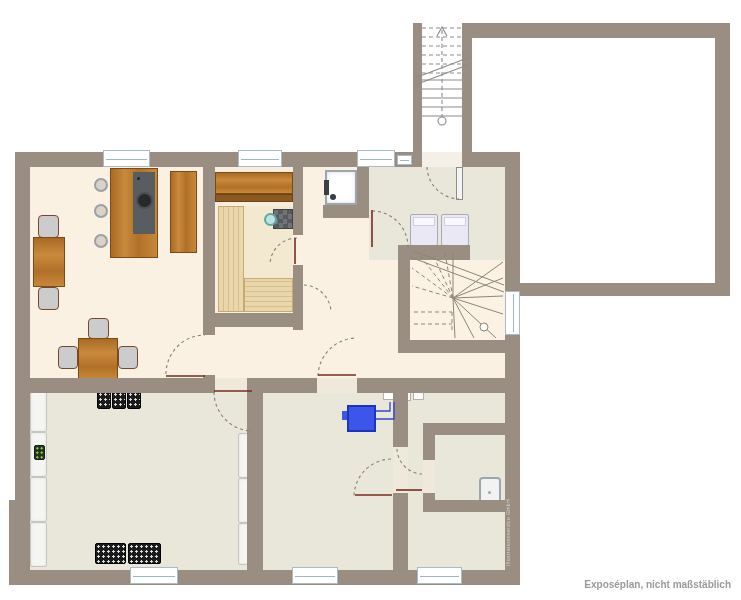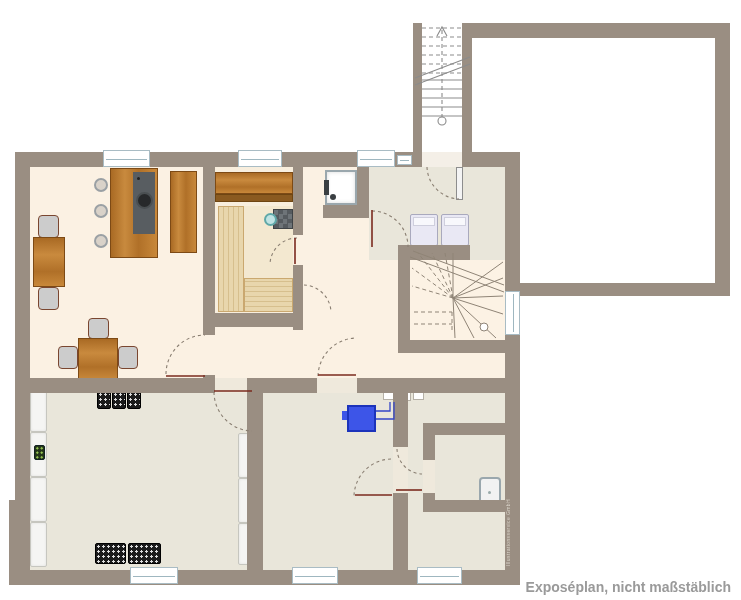--- a/index.html
+++ b/index.html
@@ -26,21 +26,21 @@
          background-image:radial-gradient(circle at 2.5px 2.5px,var(--crate-dot,#dcdcdc) 1.1px,transparent 1.4px);background-size:5px 5px;}
   .gcrate{position:absolute;background-color:var(--green-crate,#223318);border:1px solid #122;border-radius:2px;box-sizing:border-box;
          background-image:radial-gradient(circle at 2.2px 2.2px,var(--green-dot,#9ccf55) 1px,transparent 1.2px);background-size:4.5px 4.5px;}
   .appliance{position:absolute;background:var(--appliance,#e9e8f4);border:1px solid var(--appliance-border,#a9a9bd);box-sizing:border-box;border-radius:2px;}
   .appliance::before{content:"";position:absolute;left:2px;right:2px;top:2px;height:7px;background:#f8f8fc;border:1px solid #cfcfdd;}
   .parq-v{position:absolute;background:repeating-linear-gradient(90deg,var(--parquet-a,#e8d6ac) 0 4px,var(--parquet-b,#d6bf8d) 4px 5px);border:1px solid #caa86f;box-sizing:border-box;}
   .parq-h{position:absolute;background:repeating-linear-gradient(0deg,var(--parquet-a,#e8d6ac) 0 4px,var(--parquet-b,#d6bf8d) 4px 5px);border:1px solid #caa86f;box-sizing:border-box;}
   .meter{position:absolute;background:#fff;border:1px solid var(--meter-border,#b5b0a6);box-sizing:border-box;}
   svg.overlay{position:absolute;left:0;top:0;pointer-events:none;}
   .caption{position:absolute;left:431px;top:579px;width:300px;text-align:right;
-           font-size:14px;font-weight:bold;color:var(--caption,#9a9a9a);}
+           font-size:10px;font-weight:bold;color:var(--caption,#9a9a9a);}
   .watermark{position:absolute;left:505px;top:566px;transform:rotate(-90deg);transform-origin:0 0;
              font-size:5px;letter-spacing:.4px;color:var(--watermark,#d8d2c8);white-space:nowrap;}
 </style>
 </head>
 <body>
 
 <div class="plan">
 
   <div class="f f-cream" style="left:30px;top:167px;width:368px;height:211px;"></div>
   <div class="f f-gray" style="left:369px;top:167px;width:136px;height:93px;"></div>

